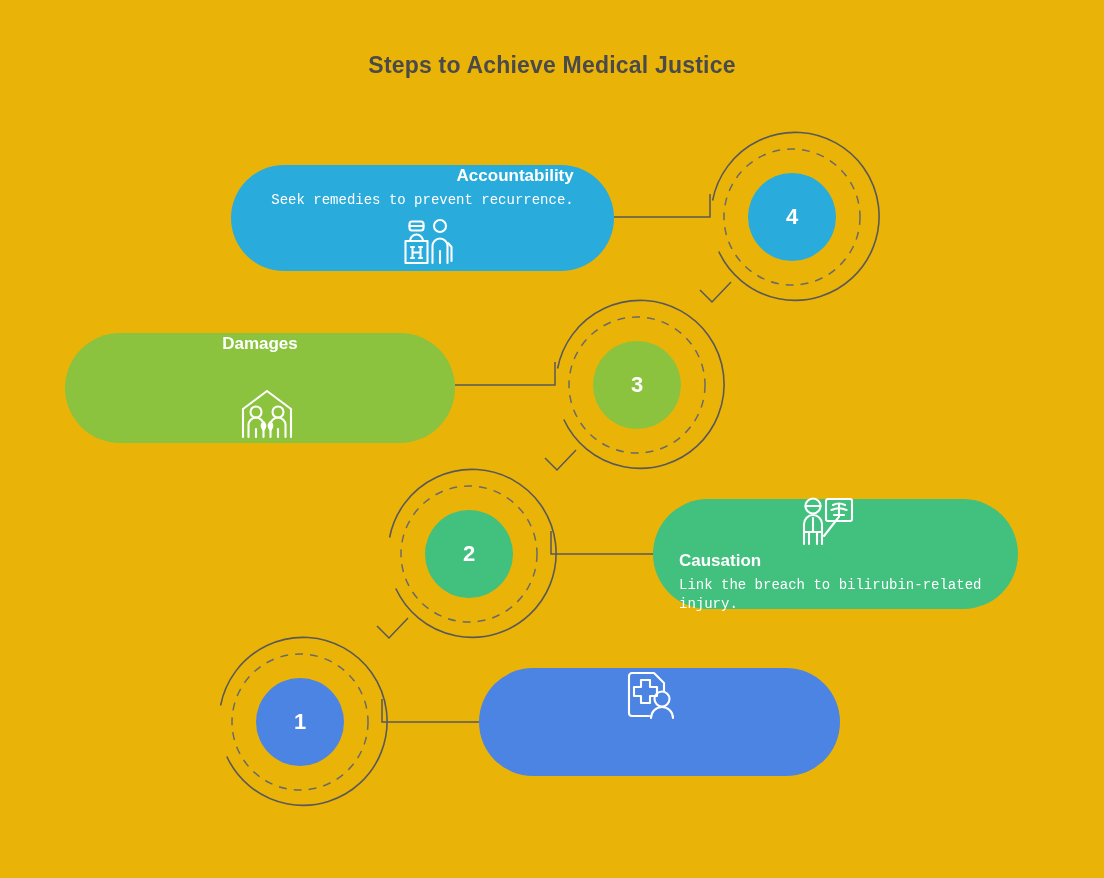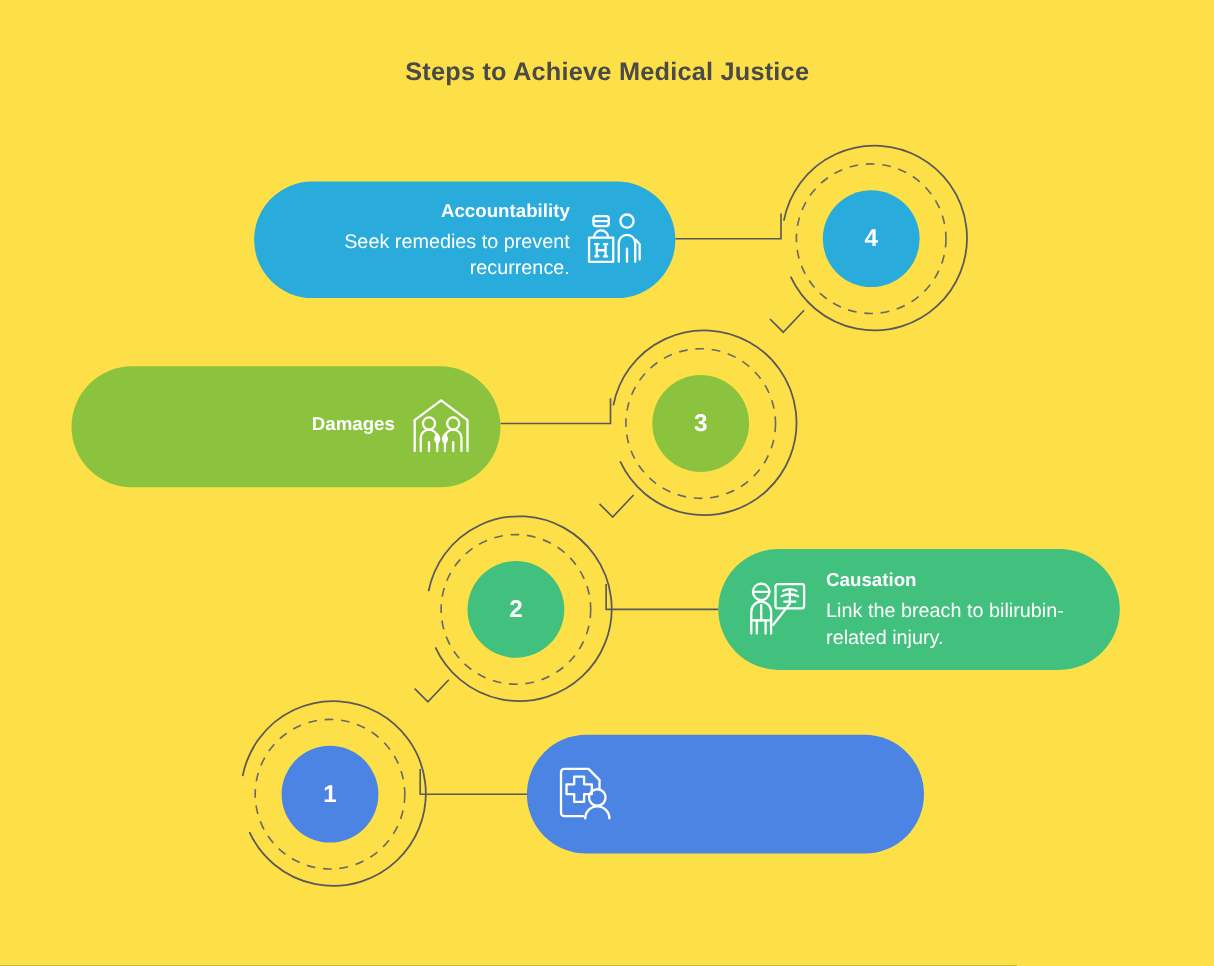--- a/index.html
+++ b/index.html
@@ -14,21 +14,21 @@
     overflow: hidden;
     font-family: "Liberation Sans", sans-serif;
     -webkit-font-smoothing: antialiased;
   }
 
   #stage {
     position: absolute;
     left: 0; top: 0;
     width: 1104px;
     height: 878px;
-    background: #fde047;
+    background: #eab308;
   }
 
   
   .title {
     position: absolute;
     left: 0;
     top: 52px;
     width: 1104px;
     text-align: center;
     color: #4a4a4a;
@@ -49,37 +49,39 @@
 
   
   .card {
     position: absolute;
     border-radius: 999px;
     box-sizing: border-box;
     display: flex;
     align-items: center;
     padding: 0 26px;
     color: #ffffff;
+    flex-direction: column;
   }
   .card .txt {
     flex: 1 1 auto;
     min-width: 0;
   }
   .card .c-title {
     font-size: 17px;
     font-weight: bold;
     line-height: 1.25;
     margin-bottom: 5px;
     color: #ffffff;
   }
   .card .c-desc {
-    font-size: 18px;
+    font-size: 14px;
     font-weight: normal;
     line-height: 1.35;
     color: #ffffff;
+    font-family: Liberation Mono, monospace;
   }
   .card .ico {
     flex: 0 0 auto;
     width: 56px;
     height: 56px;
     display: block;
   }
   .card.right-align .txt { text-align: right; }
   .card.right-align .ico { margin-left: 14px; }
   .card.left-align  .txt { text-align: left; }

